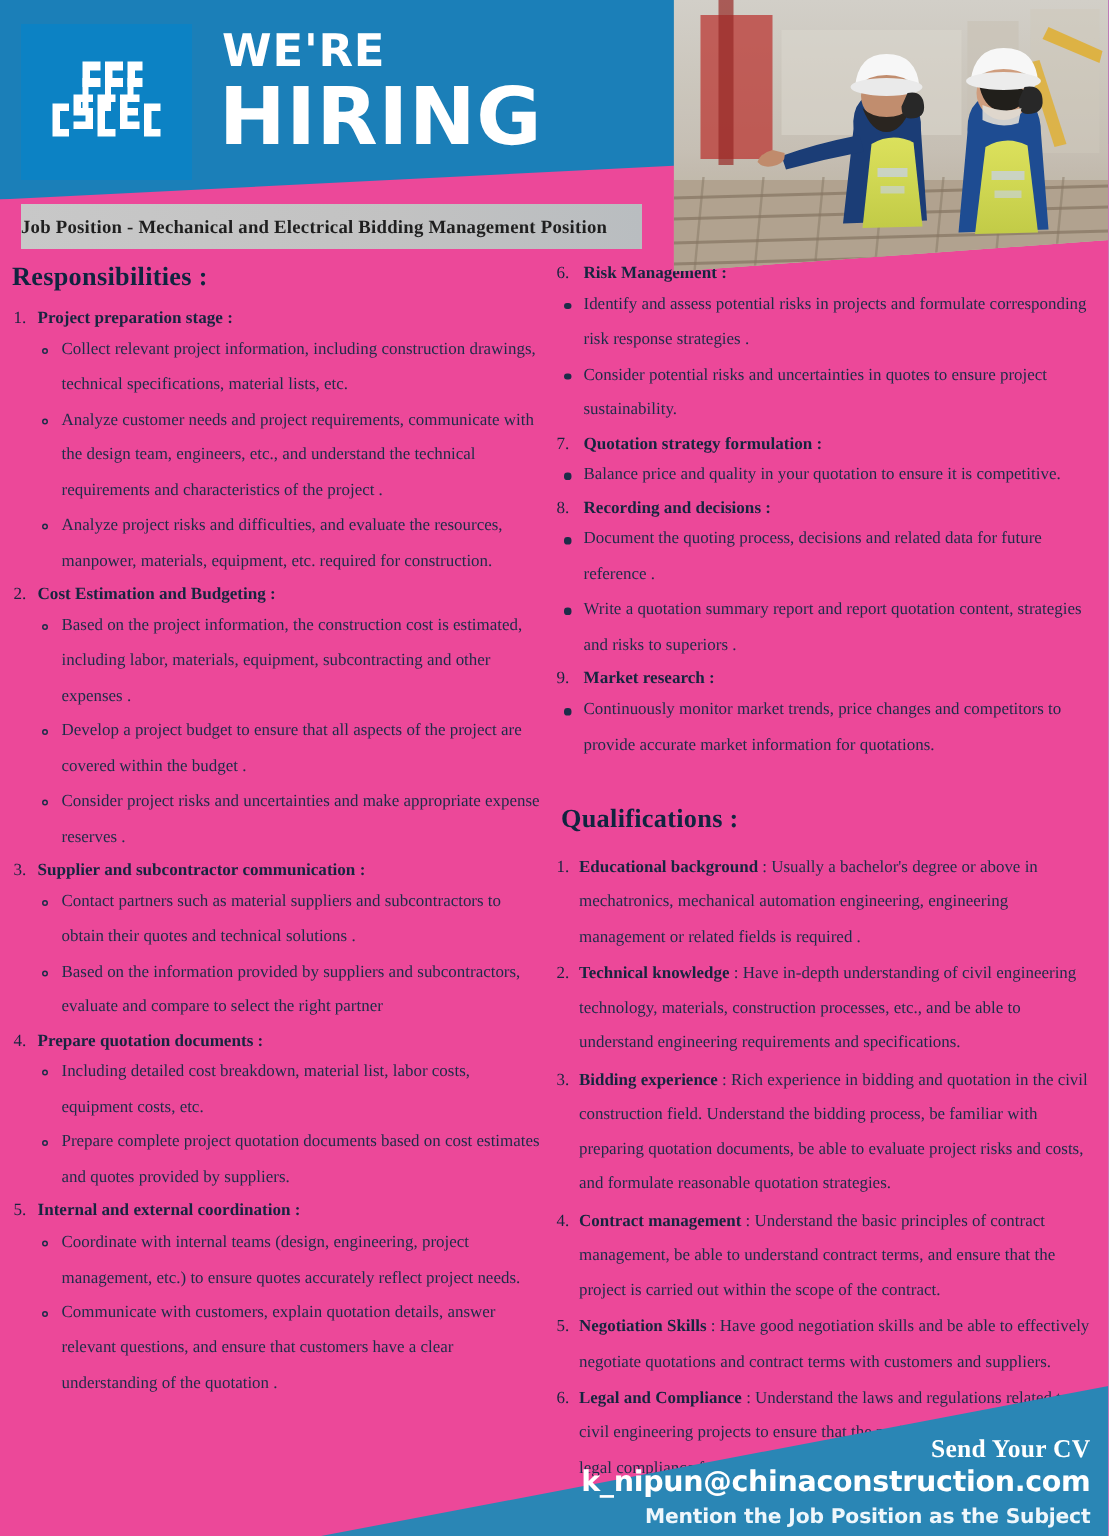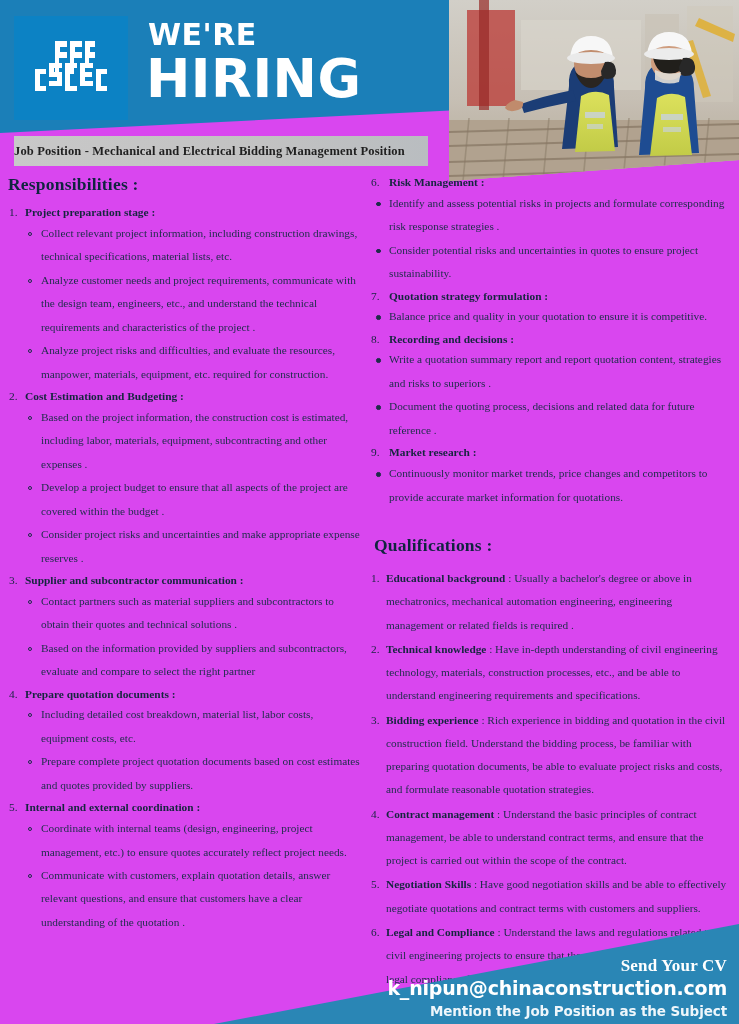--- a/index.html
+++ b/index.html
@@ -11,21 +11,21 @@
     height: 1024px;
     font-family: "Liberation Serif", serif;
     background: #93c6f2;
     overflow: hidden;
   }
   .poster {
     position: relative;
     width: 739px;
     height: 1024px;
     overflow: hidden;
-    background: #d946ef;
+    background: #ec4899;
   }
 
   
   .header-band {
     position: absolute;
     left: 0; top: 0;
     width: 739px;
     height: 136px;
     background: #1b7fb8;
     clip-path: polygon(0 0, 739px 0, 739px 96px, 0 133px);
@@ -406,22 +406,22 @@
         </li>
         <li>
           <div class="num-head">Quotation strategy formulation :</div>
           <ul class="sub">
             <li>Balance price and quality in your quotation to ensure it is competitive.</li>
           </ul>
         </li>
         <li>
           <div class="num-head">Recording and decisions :</div>
           <ul class="sub">
+            <li>Document the quoting process, decisions and related data for future reference .</li>
             <li>Write a quotation summary report and report quotation content, strategies and risks to superiors .</li>
-            <li>Document the quoting process, decisions and related data for future reference .</li>
           </ul>
         </li>
         <li>
           <div class="num-head">Market research :</div>
           <ul class="sub">
             <li>Continuously monitor market trends, price changes and competitors to provide accurate market information for quotations.</li>
           </ul>
         </li>
       </ol>
     <h2 class="section-title qual">Qualifications :</h2>

